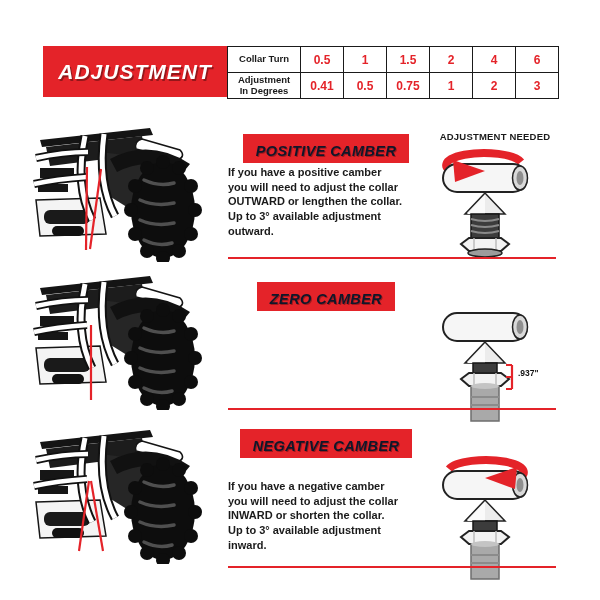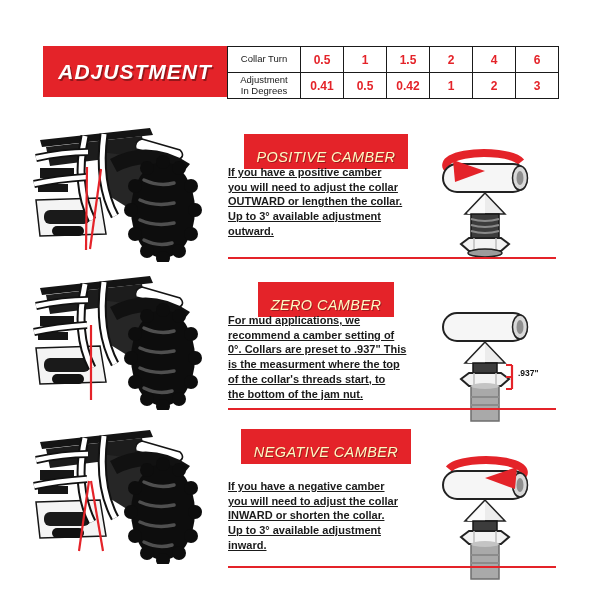--- a/index.html
+++ b/index.html
@@ -7,31 +7,31 @@
           font-family:"Liberation Sans",sans-serif;color:#1a1a1a;}
   .abs{position:absolute;}
 
   
   .adj-banner{left:43px;top:46px;width:184px;height:51px;background:#e42329;
               display:flex;align-items:center;justify-content:center;}
   .adj-banner span{color:#fff;font-style:italic;font-weight:bold;font-size:21px;
                    letter-spacing:1px;text-shadow:1.5px 1.5px 0 rgba(0,0,0,.35);}
   table.spec{left:227px;top:46px;border-collapse:collapse;table-layout:fixed;}
   table.spec td{border:1.6px solid #1a1a1a;height:25px;padding:0;text-align:center;}
-  td.lbl{width:72px;font-size:9.5px;font-weight:normal;text-align:left;padding-left:5px;
+  td.lbl{width:72px;font-size:9.5px;font-weight:bold;text-align:left;padding-left:5px;
          line-height:10.5px;white-space:pre-line;}
   td.val{width:42px;color:#e42329;font-weight:bold;font-size:12px;margin-top:8px;}
 
   
   .titlewrap{width:196px;text-align:center;}
-  .sec-title{display:inline-block;background:#e42329;color:#fef9c3;font-style:italic;
-             font-weight:normal;font-size:14.5px;letter-spacing:.4px;padding:15px 13px 4px;
+  .sec-title{display:inline-block;background:#e42329;color:#0f172a;font-style:italic;
+             font-weight:bold;font-size:14.5px;letter-spacing:.4px;padding:9px 13px 4px;
              text-shadow:1px 1px 0 rgba(0,0,0,.3);}
   .body-text{width:210px;font-size:11px;line-height:14.7px;font-weight:bold;
-             white-space:pre-line;text-decoration:underline;}
+             white-space:pre-line;}
   .rod-note{width:140px;text-align:center;font-size:9.5px;font-weight:bold;
             letter-spacing:.2px;}
   .mlabel{font-size:8.5px;font-weight:bold;color:#111;}
   .divider{height:2px;background:#e42329;left:228px;width:328px;}
   svg{display:block;}
 </style>
 </head>
 <body>
 
 <div id="canvas">
@@ -139,21 +139,21 @@
       <td class="val">1.5</td>
       <td class="val">2</td>
       <td class="val">4</td>
       <td class="val">6</td>
     </tr>
     <tr>
       <td class="lbl">Adjustment
 In Degrees</td>
       <td class="val">0.41</td>
       <td class="val">0.5</td>
-      <td class="val">0.42</td>
+      <td class="val">0.75</td>
       <td class="val">1</td>
       <td class="val">2</td>
       <td class="val">3</td>
     </tr>
   </tbody>
     </table>
 
   <svg class="abs" style="left:30px;top:122px" width="186" height="140" viewBox="0 0 186 140">
     <use href="#utv-art"></use>
     <g stroke="#e42329" stroke-width="2.2">
@@ -164,43 +164,38 @@
 
   <div class="abs titlewrap" style="left:228px;top:134px">
     <span class="sec-title">POSITIVE CAMBER</span>
   </div>
   <div class="abs body-text" style="left:228px;top:165px">If you have a positive camber
 you will need to adjust the collar
 OUTWARD or lengthen the collar.
 Up to 3° available adjustment
 outward.</div>
 
+  <div class="abs rod-note" style="left:425px;top:131px">ADJUSTMENT NEEDED</div>
   <svg class="abs" style="left:425px;top:140px" width="140" height="135" viewBox="0 0 140 135">
     <use href="#band-cw"></use>
     <use href="#rod-positive"></use>
     <use href="#head-cw"></use>
   </svg>
   <div class="abs divider" style="top:257px"></div>
 
   <svg class="abs" style="left:30px;top:270px" width="186" height="140" viewBox="0 0 186 140">
     <use href="#utv-art"></use>
     <g stroke="#e42329" stroke-width="2.2">
       <path d="M61,55 L61,130"></path>
     </g>
   </svg>
 
   <div class="abs titlewrap" style="left:228px;top:282px">
     <span class="sec-title">ZERO CAMBER</span>
   </div>
-  <div class="abs body-text" style="left:228px;top:313px">For mud applications, we
-recommend a camber setting of
-0°. Collars are preset to .937" This
-is the measurment where the top
-of the collar's threads start, to
-the bottom of the jam nut.</div>
 
   <svg class="abs" style="left:425px;top:289px" width="140" height="135" viewBox="0 0 140 135">
     <use href="#rod-zero"></use>
     <use href="#dim-bracket"></use>
   </svg>
   <div class="abs mlabel" style="left:518px;top:368px">.937"</div>
   <div class="abs divider" style="top:408px"></div>
 
   <svg class="abs" style="left:30px;top:424px" width="186" height="140" viewBox="0 0 186 140">
     <use href="#utv-art"></use>

